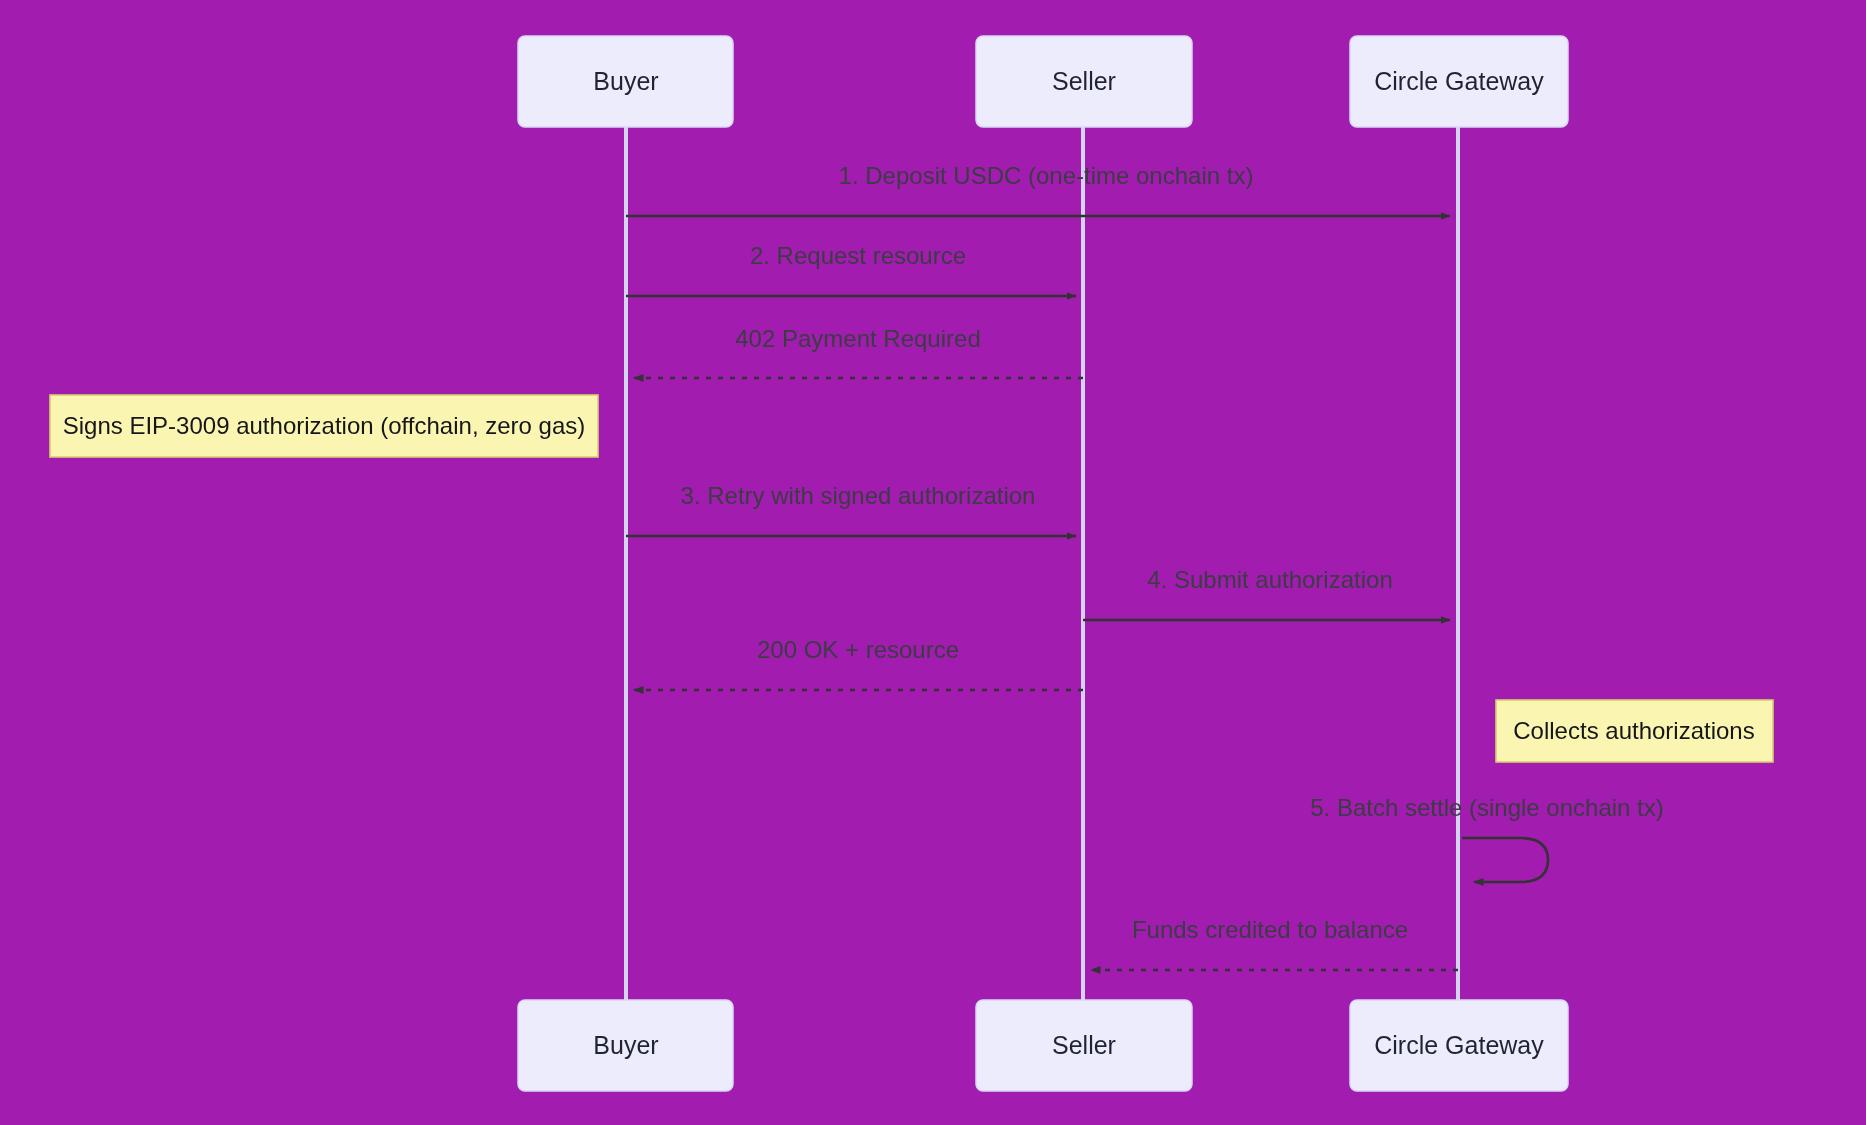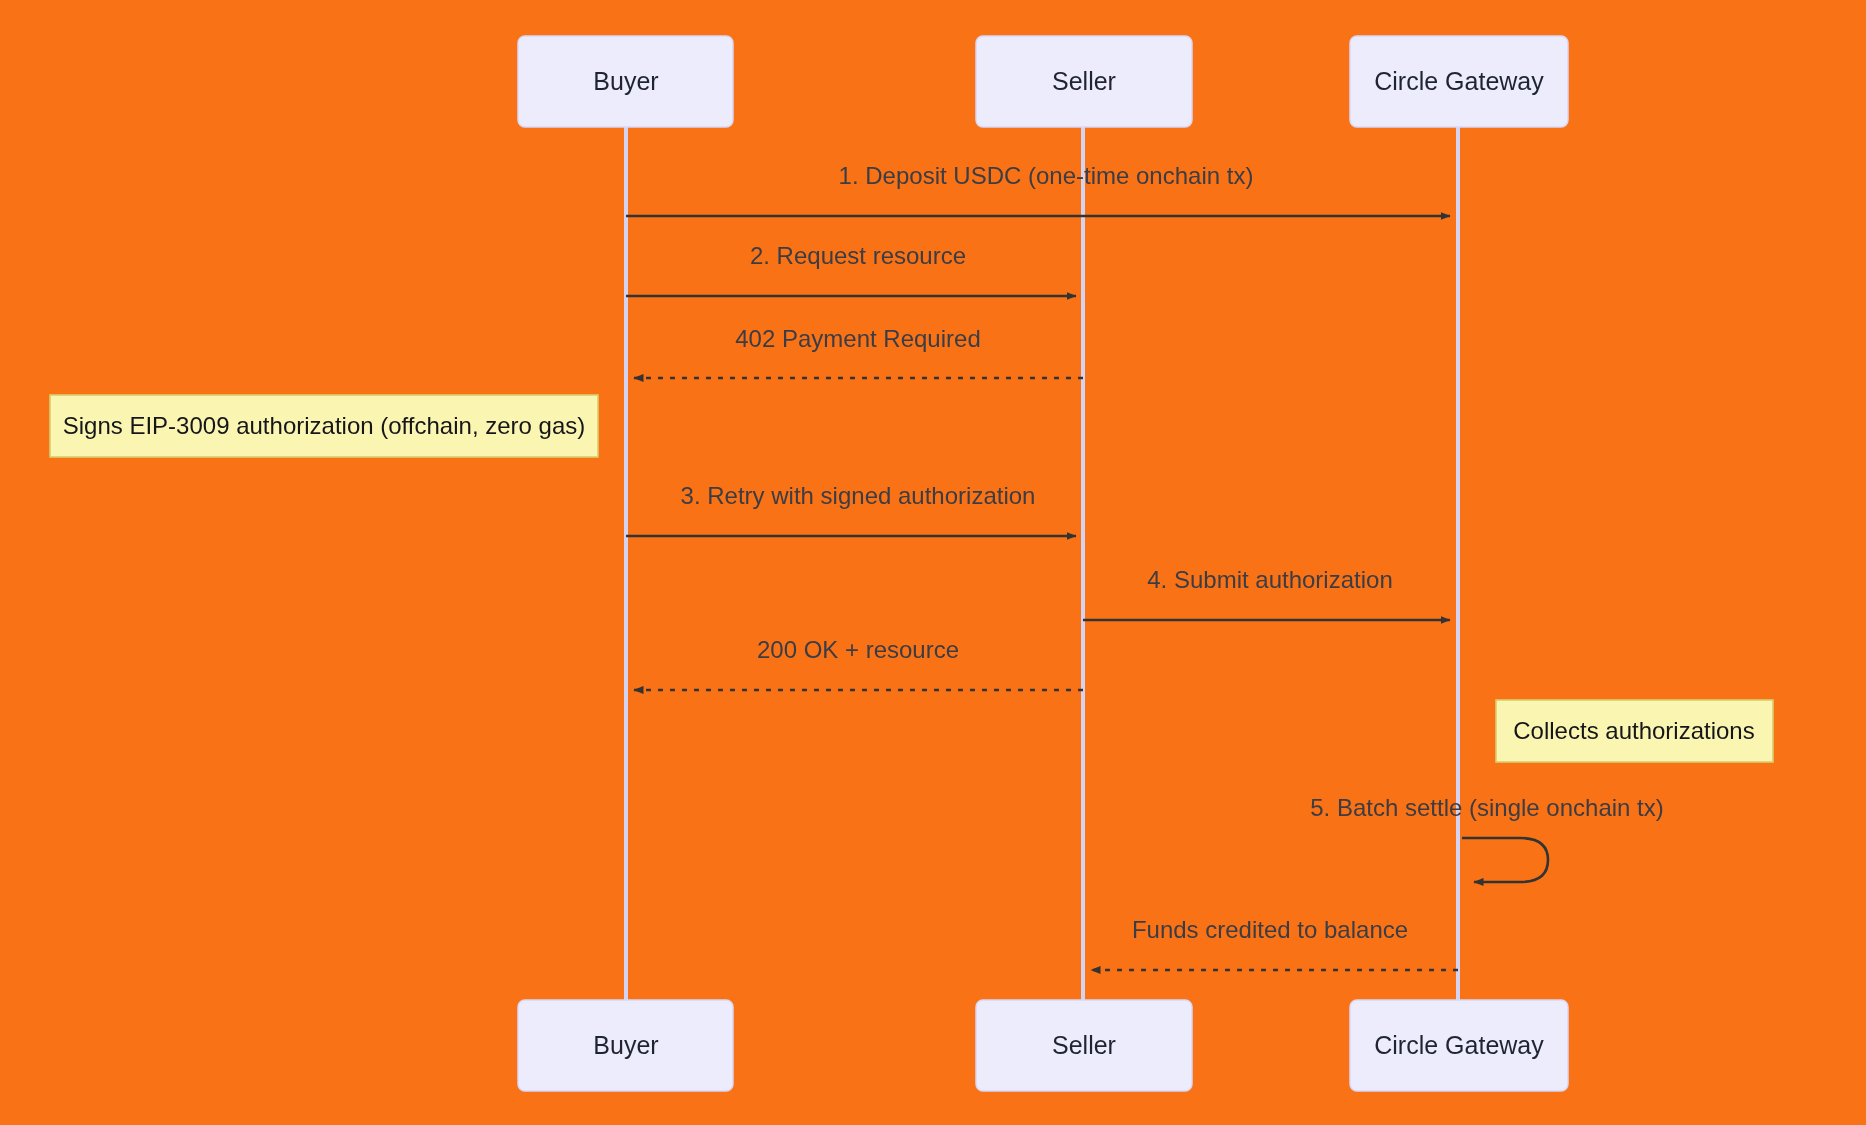--- a/index.html
+++ b/index.html
@@ -8,21 +8,21 @@
     background: #ffffff;
   }
   body {
     font-family: "Liberation Sans", sans-serif;
     -webkit-font-smoothing: antialiased;
   }
   #diagram-root {
     position: relative;
     width: 1866px;
     height: 1125px;
-    background: #f97316;
+    background: #a21caf;
     overflow: hidden;
   }
   #seq-svg {
     position: absolute;
     left: 0;
     top: 0;
     width: 1866px;
     height: 1125px;
   }
   .actor-box-rect {

